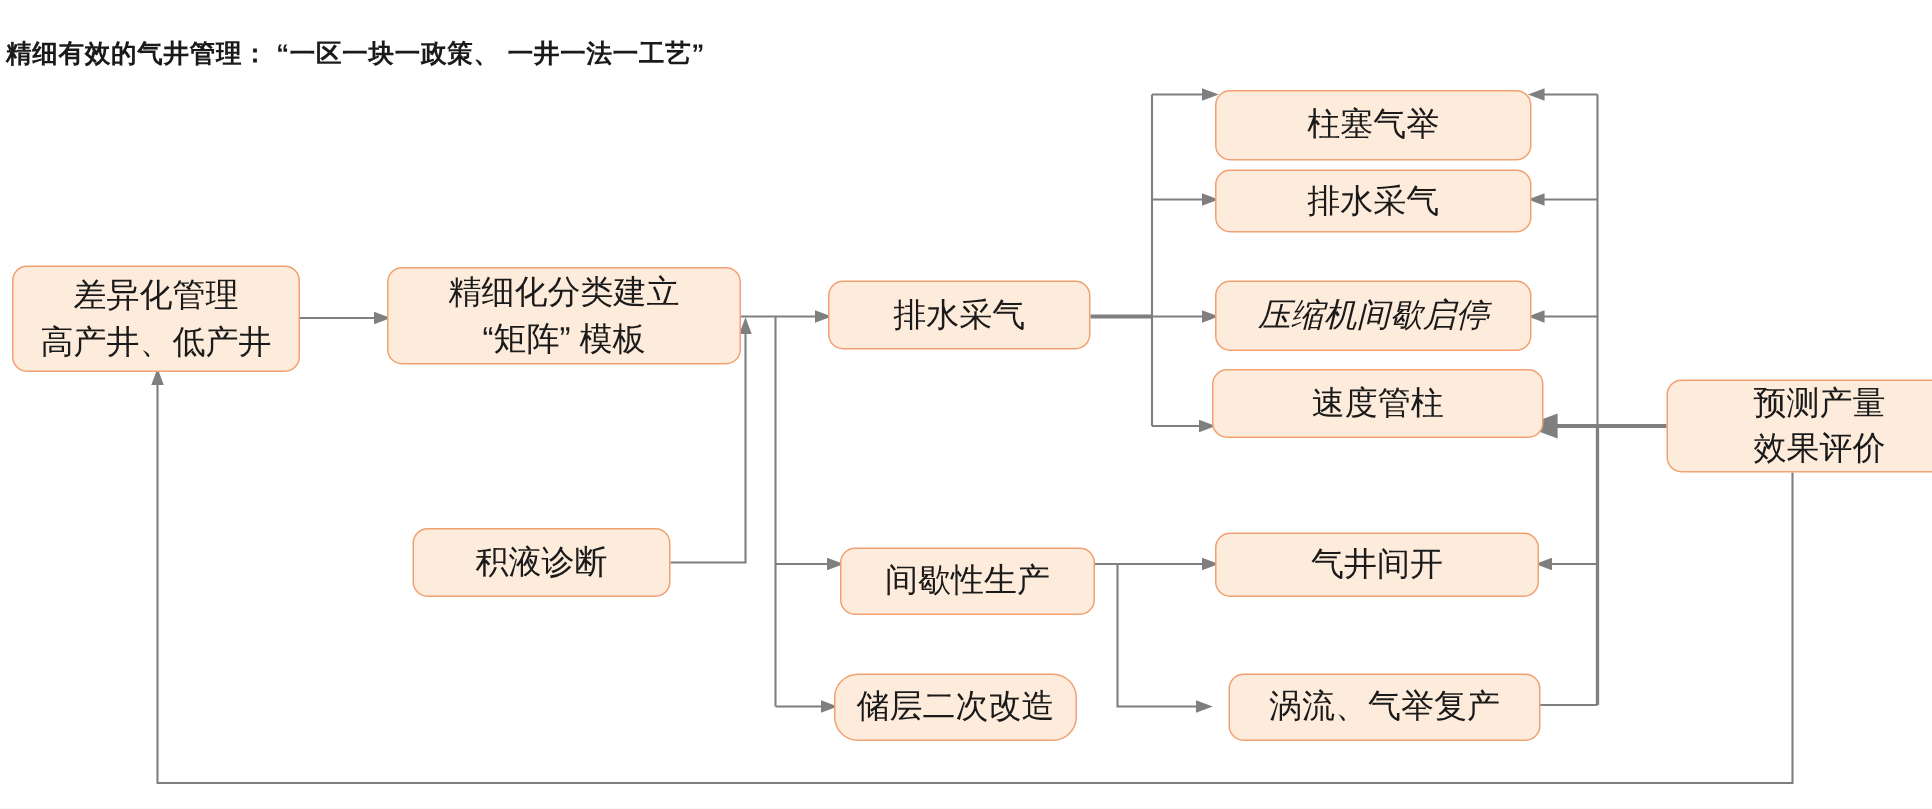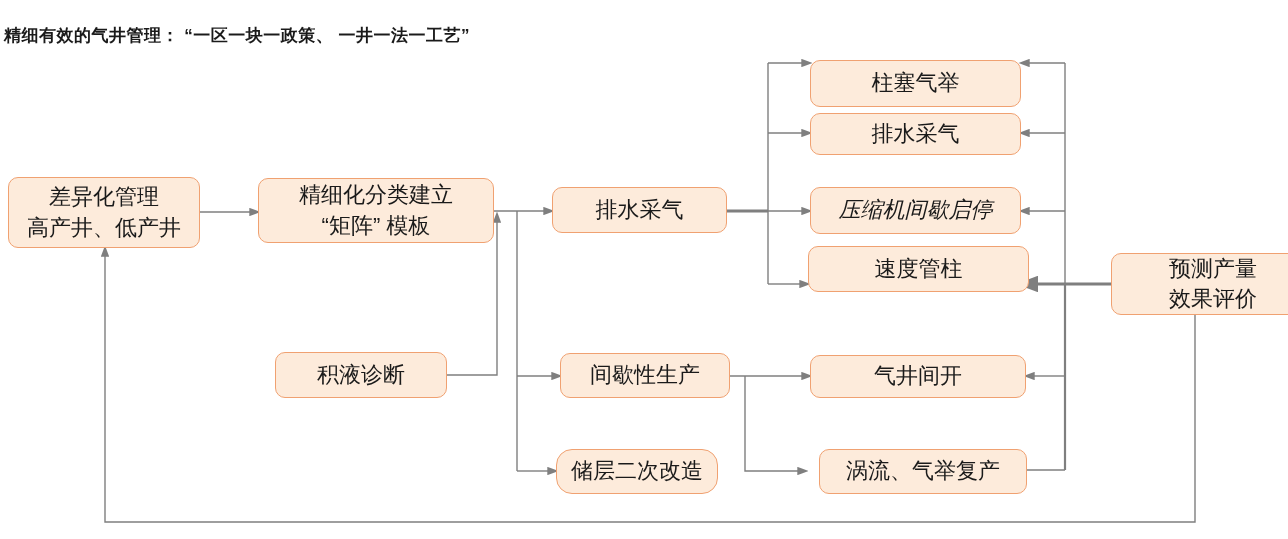--- a/index.html
+++ b/index.html
@@ -107,21 +107,21 @@
   <div class="node" style="left:8px; top:177px; width:192px; height:71px;">差异化管理
 高产井、低产井</div>
 
   <div class="node" style="left:258px; top:178px; width:236px; height:65px;">精细化分类建立
 “矩阵” 模板</div>
 
   <div class="node" style="left:552px; top:187px; width:175px; height:46px;text-align:center;">排水采气</div>
 
   <div class="node" style="left:275px; top:352px; width:172px; height:46px;">积液诊断</div>
 
-  <div class="node" style="left:560px; top:353px; width:170px; height:45px;">间歇性生产</div>
+  <div class="node" style="left:560px; top:365px; width:170px; height:45px;">间歇性生产</div>
 
   <div class="node" style="left:556px; top:449px; width:162px; height:45px;border-radius:16px;">储层二次改造</div>
 
   <div class="node" style="left:810px; top:60px; width:211px; height:47px;text-align:right;">柱塞气举</div>
 
   <div class="node" style="left:810px; top:113px; width:211px; height:42px;">排水采气</div>
 
   <div class="node" style="left:810px; top:187px; width:211px; height:47px;font-style:italic;">压缩机间歇启停</div>
 
   <div class="node" style="left:808px; top:246px; width:221px; height:46px;">速度管柱</div>

